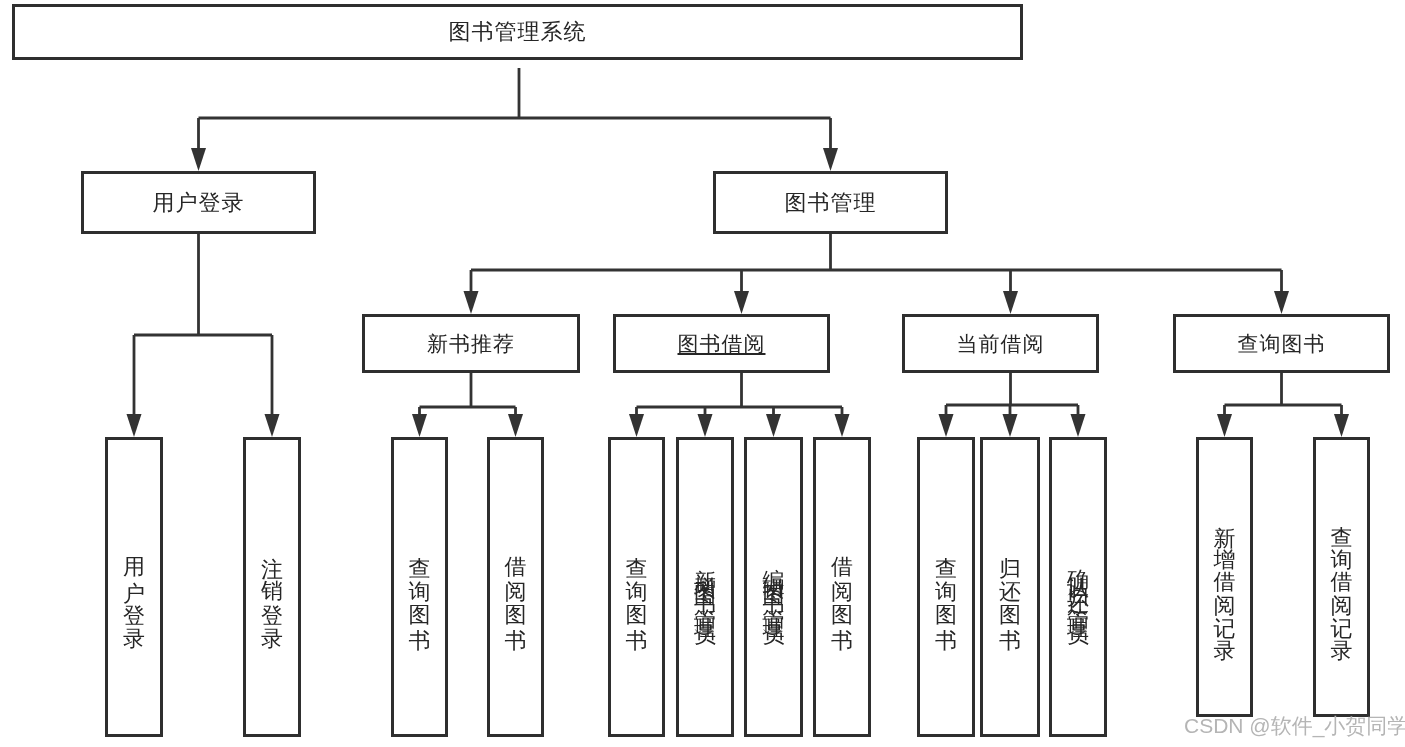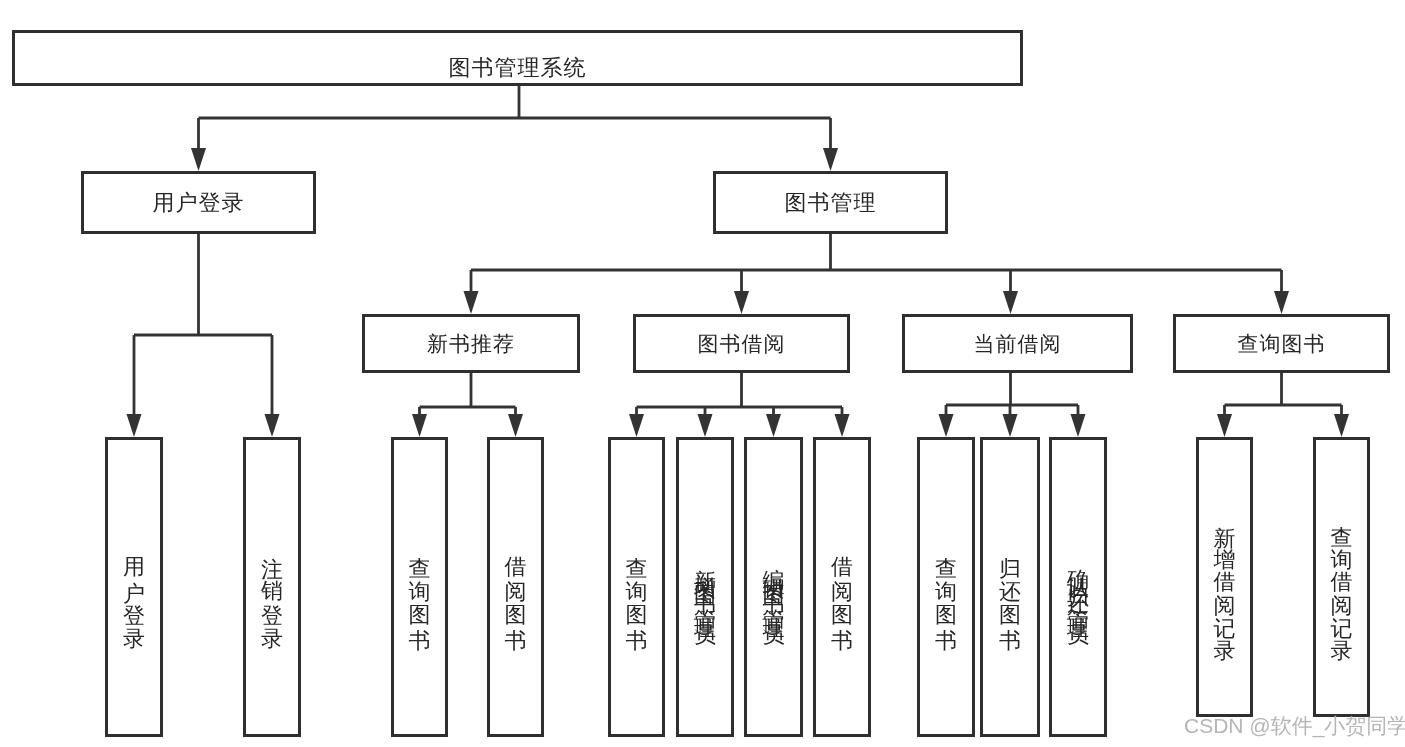--- a/index.html
+++ b/index.html
@@ -18,28 +18,28 @@
   }
   #stage{position:absolute;left:0;top:0;width:1405px;height:747px;}
   #wires{position:absolute;left:0;top:0;width:1405px;height:747px;z-index:1;}
   #wires .ln{stroke:var(--line-color);stroke-width:2.8;fill:none;}
   #wires .arr{fill:var(--line-color);stroke:none;}
   .node{
     position:absolute;background:#fff;border:3px solid var(--border-color);
     display:flex;align-items:center;justify-content:center;z-index:2;
   }
   .hbox span{font-size:22px;letter-spacing:1px;white-space:nowrap;}
-  .root-box{left:12px;top:30px;width:1011px;height:56px;align-items:flex-end;}
+  .root-box{left:12px;top:4px;width:1011px;height:56px;}
   .l2-user-login{left:81px;top:171px;width:235px;height:63px;}
   .l2-book-mgmt{left:713px;top:171px;width:235px;height:63px;}
   .l3{top:314px;height:59px;}
   .l3 span{font-size:21px;}
   .l3-new-book{left:362px;width:218px;}
-  .l3-borrow{left:633px;width:217px;}
-  .l3-current{left:902px;width:231px;}
+  .l3-borrow{left:613px;width:217px;text-decoration:underline;}
+  .l3-current{left:902px;width:197px;}
   .l3-record{left:1173px;width:217px;}
   .leaf{top:437px;height:300px;align-items:center;justify-content:center;}
   .leaf-short{height:280px;}
   .leaf-label{
     writing-mode:vertical-rl;text-orientation:mixed;
     font-size:22px;line-height:1;letter-spacing:10px;white-space:nowrap;
   }
   .lf-1{left:105px;width:58px;}
   .lf-2{left:243px;width:58px;}
   .lf-3{left:391px;width:57px;}

